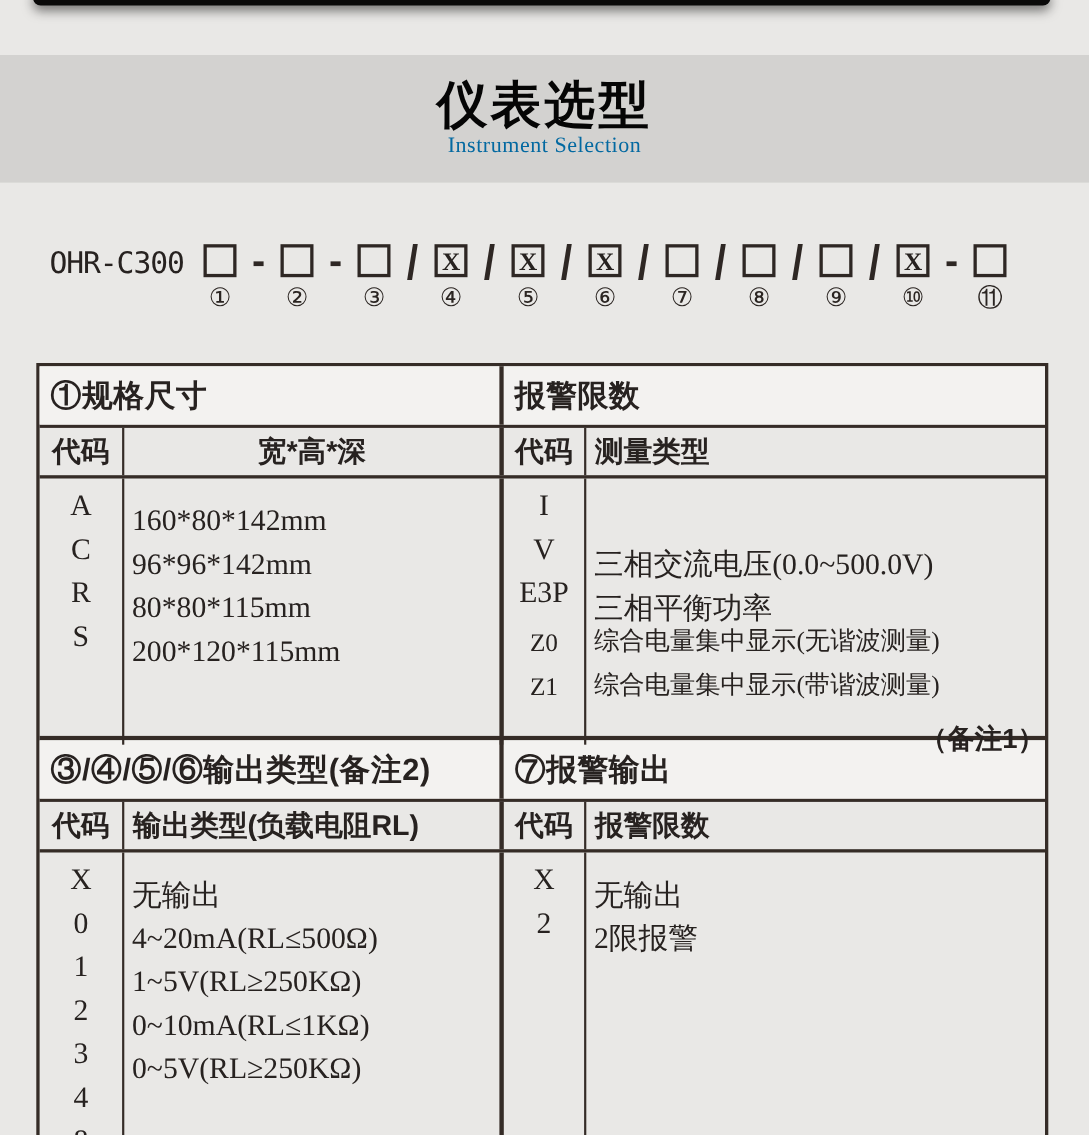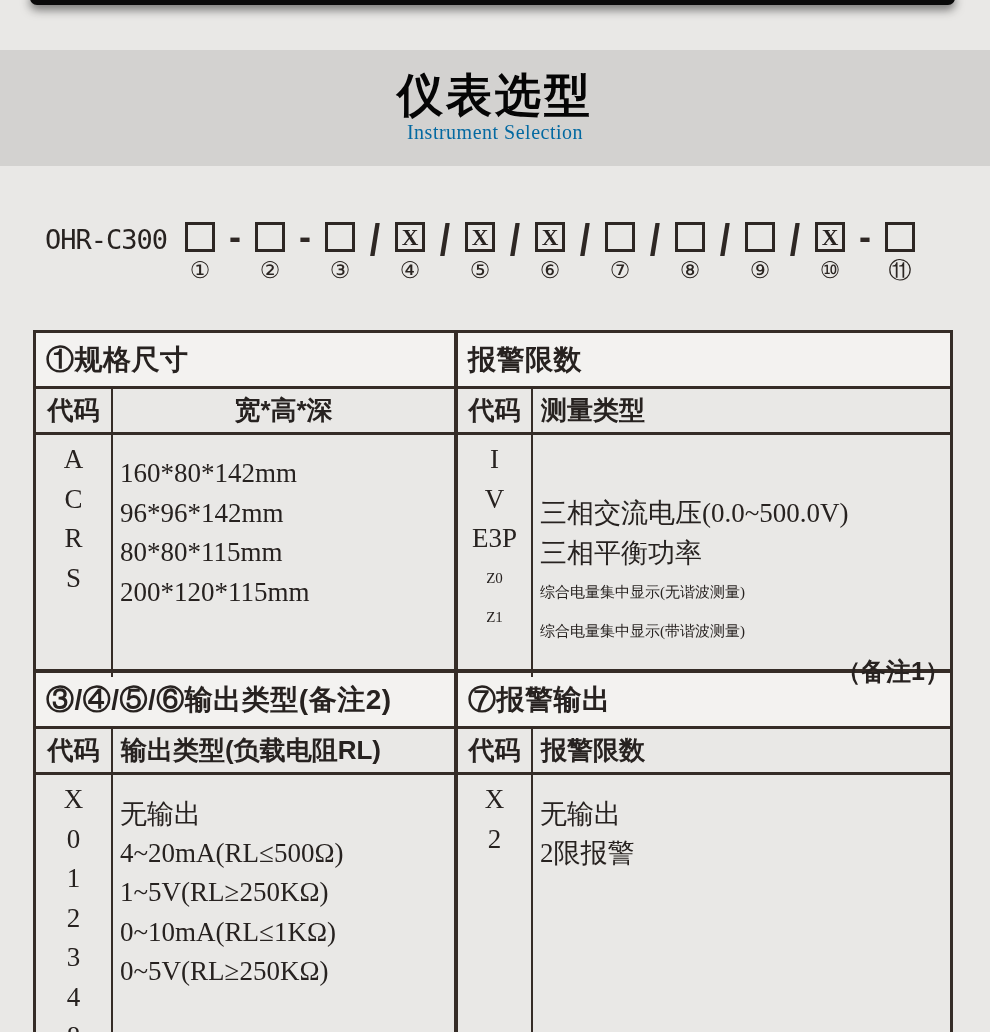--- a/index.html
+++ b/index.html
@@ -85,21 +85,21 @@
   .body-row.s2{height:286px;}
   .half{position:relative;}
   .half .inner-line{position:absolute;top:0;bottom:0;width:2px;background:var(--border);}
   .half.lhalf .inner-line{left:75px;}
   .half.rhalf .inner-line{left:73px;}
   .trow{display:flex;height:39.5px;align-items:center;font-family:"Liberation Serif",serif;font-size:27px;white-space:nowrap;}
   .trow .code{flex:none;text-align:center;}
   .lhalf .trow .code{width:75px;}
   .rhalf .trow .code{width:73px;}
   .trow .desc{flex:1;padding-left:9px;margin-top:28px;}
-  .trow.small{font-size:15px;}
+  .trow.small{font-size:23px;align-items:flex-end;}
   .trow .desc.note{font-weight:bold;font-family:"Liberation Sans",sans-serif;font-size:25px;text-align:right;}
   .pad-top{padding-top:5px;}
 </style>
 </head>
 <body>
 
 <div class="top-bar"></div>
 
 <div class="band">
   <h1>仪表选型</h1>

